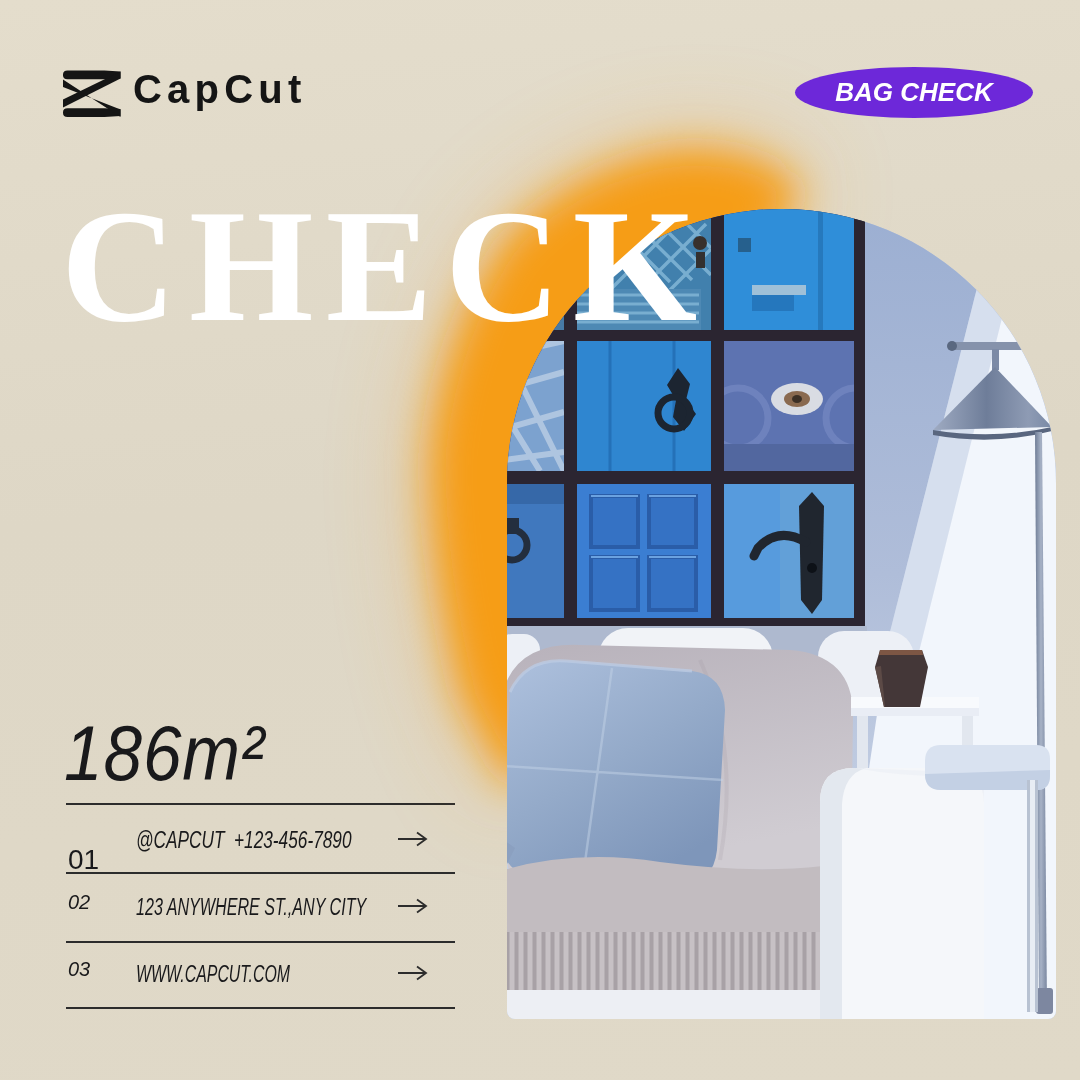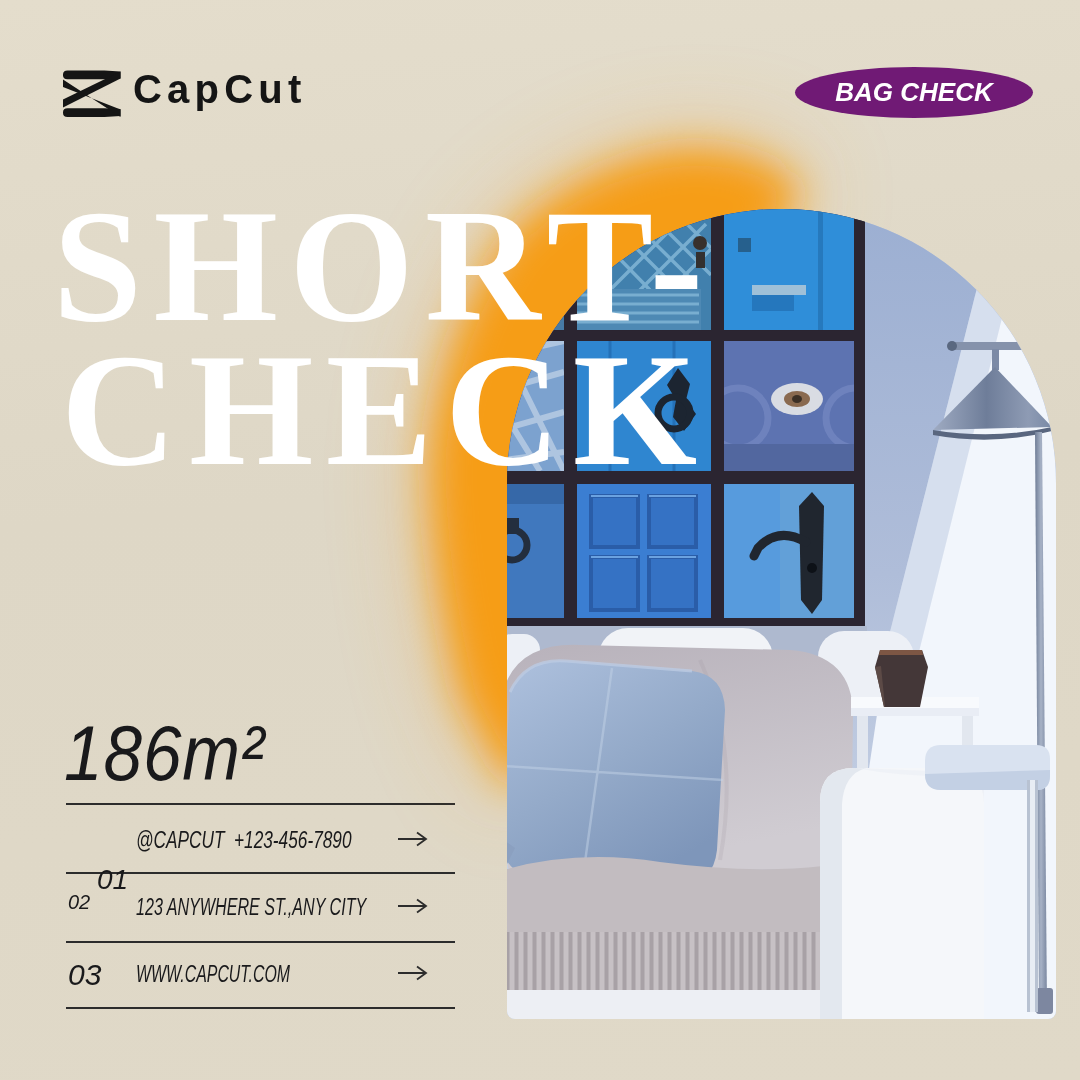--- a/index.html
+++ b/index.html
@@ -185,62 +185,61 @@
 
   <path d="M925,761 q0,-16 16,-16 L1036,745 q14,0 14,14 L1050,776 q0,14 -14,14 L941,790 q-16,0 -16,-16 Z" fill="#d9e2f0"></path>
   <path d="M925,774 L1050,770 L1050,776 q0,14 -14,14 L941,790 q-16,0 -16,-16 Z" fill="#c3d0e4"></path>
   <rect x="1027" y="780" width="11" height="232" fill="#b8c2d2"></rect>
   <rect x="1030" y="780" width="5" height="232" fill="#e8edf4"></rect>
 </svg>
 </div>
 
 <div class="abs" style="left:53px;top:195px;width:940px;color:#fff;
   font-family:'Liberation Serif',serif;font-weight:bold;font-size:160px;line-height:143.5px;z-index:5;">
-  <div style="letter-spacing:11.4px;">SHORT-</div>
   <div style="letter-spacing:12.4px;margin-left:8px;">CHECK</div>
 </div>
 
 <svg class="abs" style="left:0px;top:0px;z-index:6;" width="330" height="130" viewBox="0 0 330 130">
   <g fill="#151515">
     <path d="M67.5,70.5 h37 l16,1 v7 l-16,0.7 h-37 q-4.5,0 -4.5,-4 v-0.7 q0,-4 4.5,-4 z"></path>
     <path d="M67.5,108.3 h37 l16,0.7 v7 l-16,1 h-37 q-4.5,0 -4.5,-4 v-0.7 q0,-4 4.5,-4 z"></path>
     <polygon points="120.5,71.5 120.5,78.5 63,107.5 63,99.5"></polygon>
     <polygon points="63,79.5 63,87 120.5,109.5 120.5,117"></polygon>
   </g>
   <text x="133" y="103" font-family="Liberation Sans" font-size="40" font-weight="bold" letter-spacing="5.2" fill="#151515">CapCut</text>
 </svg>
 
-<div class="abs" style="left:795px;top:67px;width:238px;height:51px;background:#701a75;
+<div class="abs" style="left:795px;top:67px;width:238px;height:51px;background:#6d28d9;
   border-radius:50%;z-index:6;display:flex;align-items:center;justify-content:center;">
   <span style="color:#fff;font-style:italic;font-weight:bold;font-size:26px;letter-spacing:0px;">BAG CHECK</span>
 </div>
 
 <div class="abs" style="left:64px;top:709px;font-style:italic;font-size:77px;color:#19191b;
   letter-spacing:1px;transform:scaleX(0.90);transform-origin:left;">186m²</div>
 
 <div class="abs" style="left:66px;top:802.5px;width:389px;height:2px;background:#2c2c2c;"></div>
 <div class="abs" style="left:66px;top:872px;width:389px;height:2px;background:#2c2c2c;"></div>
 <div class="abs" style="left:66px;top:941px;width:389px;height:2px;background:#2c2c2c;"></div>
 <div class="abs" style="left:66px;top:1007px;width:389px;height:2px;background:#2c2c2c;"></div>
 
-<div class="abs" style="left:68px;top:864px;font-style:italic;font-size:28px;color:#19191b;margin-left:29px;">01</div>
+<div class="abs" style="left:68px;top:844px;font-size:28px;color:#19191b;">01</div>
 <div class="abs" style="left:136px;top:827px;font-style:italic;font-size:23px;color:#19191b;
   transform:scaleX(0.75);transform-origin:left;white-space:nowrap;">@CAPCUT&nbsp; +123-456-7890</div>
 
 <svg class="abs" style="left:398px;top:831px;" width="30" height="16" viewBox="0 0 30 16">
   <path d="M0,8 H28 M19,1.5 L28,8 L19,14.5" stroke="#2c2c2c" stroke-width="1.8" fill="none"></path>
 </svg>
 
 <div class="abs" style="left:68px;top:891px;font-style:italic;font-size:20px;color:#19191b;">02</div>
 <div class="abs" style="left:136px;top:894px;font-style:italic;font-size:23px;color:#19191b;
   transform:scaleX(0.70);transform-origin:left;white-space:nowrap;">123 ANYWHERE ST.,ANY CITY</div>
 
 <svg class="abs" style="left:398px;top:898px;" width="30" height="16" viewBox="0 0 30 16">
   <path d="M0,8 H28 M19,1.5 L28,8 L19,14.5" stroke="#2c2c2c" stroke-width="1.8" fill="none"></path>
 </svg>
 
-<div class="abs" style="left:68px;top:958px;font-style:italic;font-size:30px;color:#19191b;">03</div>
+<div class="abs" style="left:68px;top:958px;font-style:italic;font-size:20px;color:#19191b;">03</div>
 <div class="abs" style="left:136px;top:961px;font-style:italic;font-size:23px;color:#19191b;
   transform:scaleX(0.69);transform-origin:left;white-space:nowrap;">WWW.CAPCUT.COM</div>
 
 <svg class="abs" style="left:398px;top:965px;" width="30" height="16" viewBox="0 0 30 16">
   <path d="M0,8 H28 M19,1.5 L28,8 L19,14.5" stroke="#2c2c2c" stroke-width="1.8" fill="none"></path>
 </svg>
 
 </body></html>

